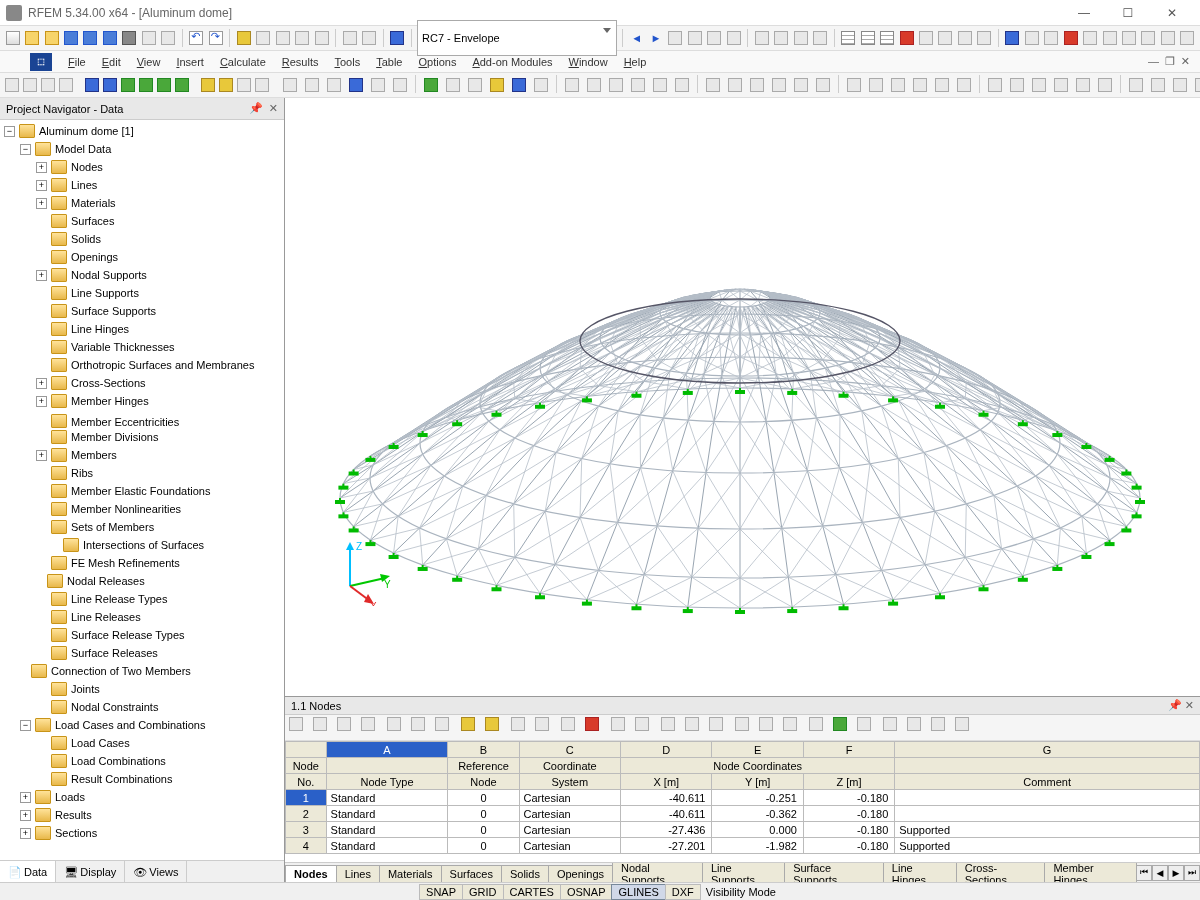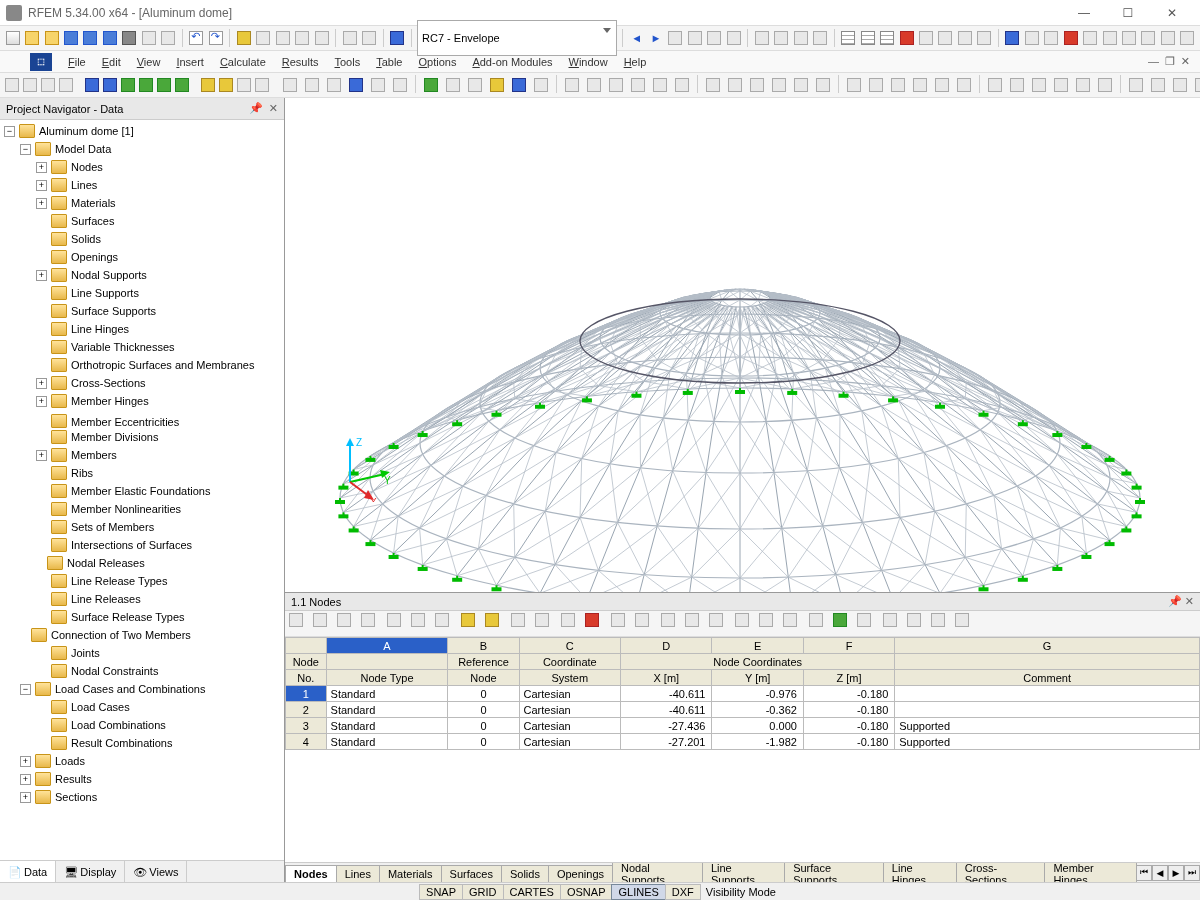--- a/index.html
+++ b/index.html
@@ -39,21 +39,21 @@
 .nav-tab.active { background: #fff; }
 .nav-tab .ticon { width:12px;height:12px; }
 
 
 .right { flex: 1; display: flex; flex-direction: column; background:#fff; }
 .viewport { flex: 1; background: #fff; position: relative; overflow:hidden; }
 .viewport svg.dome { position:absolute; top:0; left:0; }
 .axis-gizmo { position:absolute; left:45px; bottom:90px; }
 
 
-.table-panel { height: 290px; border-top: 1px solid #999; display: flex; flex-direction: column; background:#f5f5f5; }
+.table-panel { height: 186px; border-top: 1px solid #999; display: flex; flex-direction: column; background:#f5f5f5; }
 .table-title { height: 18px; background: #e8e8e8; padding: 2px 6px; border-bottom: 1px solid #ccc; display:flex; justify-content:space-between; align-items:center; font-size:11px; }
 .table-toolbar { height: 26px; background: #f5f5f5; border-bottom: 1px solid #ddd; display:flex; align-items:center; padding:0 4px; gap:2px; }
 .table-toolbar .tbtn { width:22px; height:22px; }
 .grid { flex:1; background:#fff; overflow:auto; }
 .grid table { border-collapse: collapse; width: 100%; font-size: 11px; }
 .grid th, .grid td { border: 1px solid #bbb; padding: 1px 4px; height: 16px; }
 .grid th { background: #ece9d8; font-weight: normal; text-align:center; }
 .grid th.colA { background:#2a60c8; color:#fff; }
 .grid td.rownum { background:#ece9d8; text-align:center; width:40px; }
 .grid td.rownum.sel { background:#2a60c8; color:#fff; }
@@ -577,44 +577,54 @@
         <div class="tree-node" style="padding-left: 36px;">
           <div class="expander leaf"></div>
           <div class="node-icon folder-icon"></div>
           <span>Member Nonlinearities</span>
         </div>
         <div class="tree-node" style="padding-left: 36px;">
           <div class="expander leaf"></div>
           <div class="node-icon folder-icon"></div>
           <span>Sets of Members</span>
         </div>
-        <div class="tree-node" style="padding-left: 36px;">
+        <div class="tree-node" style="padding-left: 48px;">
           <div class="expander leaf"></div>
           <div class="node-icon folder-icon"></div>
           <span>Intersections of Surfaces</span>
         </div>
+        <div class="tree-node" style="padding-left: 36px;">
+          <div class="expander leaf"></div>
+          <div class="node-icon folder-icon"></div>
+          <span>FE Mesh Refinements</span>
+        </div>
         <div class="tree-node" style="padding-left: 32px;">
           <div class="expander leaf"></div>
           <div class="node-icon folder-icon"></div>
           <span>Nodal Releases</span>
         </div>
         <div class="tree-node" style="padding-left: 36px;">
           <div class="expander leaf"></div>
           <div class="node-icon folder-icon"></div>
           <span>Line Release Types</span>
         </div>
         <div class="tree-node" style="padding-left: 36px;">
           <div class="expander leaf"></div>
           <div class="node-icon folder-icon"></div>
           <span>Line Releases</span>
         </div>
         <div class="tree-node" style="padding-left: 36px;">
           <div class="expander leaf"></div>
           <div class="node-icon folder-icon"></div>
           <span>Surface Release Types</span>
+        </div>
+        <div class="tree-node" style="padding-left: 36px;">
+          <div class="expander leaf"></div>
+          <div class="node-icon folder-icon"></div>
+          <span>Surface Releases</span>
         </div>
         <div class="tree-node" style="padding-left: 16px;">
           <div class="expander leaf"></div>
           <div class="node-icon folder-icon"></div>
           <span>Connection of Two Members</span>
         </div>
         <div class="tree-node" style="padding-left: 36px;">
           <div class="expander leaf"></div>
           <div class="node-icon folder-icon"></div>
           <span>Joints</span>
@@ -1716,21 +1726,21 @@
                 <th>Comment</th>
               </tr>
             </thead>
             <tbody>
               <tr>
                 <td class="rownum sel">1</td>
                 <td>Standard</td>
                 <td class="ctr">0</td>
                 <td>Cartesian</td>
                 <td class="num">-40.611</td>
-                <td class="num">-0.976</td>
+                <td class="num">-0.251</td>
                 <td class="num">-0.180</td>
                 <td></td>
               </tr>
               <tr>
                 <td class="rownum">2</td>
                 <td>Standard</td>
                 <td class="ctr">0</td>
                 <td>Cartesian</td>
                 <td class="num">-40.611</td>
                 <td class="num">-0.362</td>

